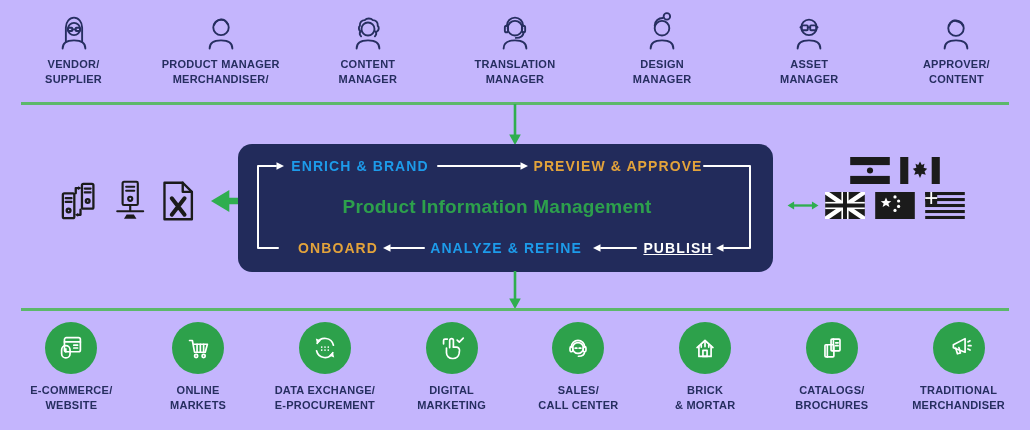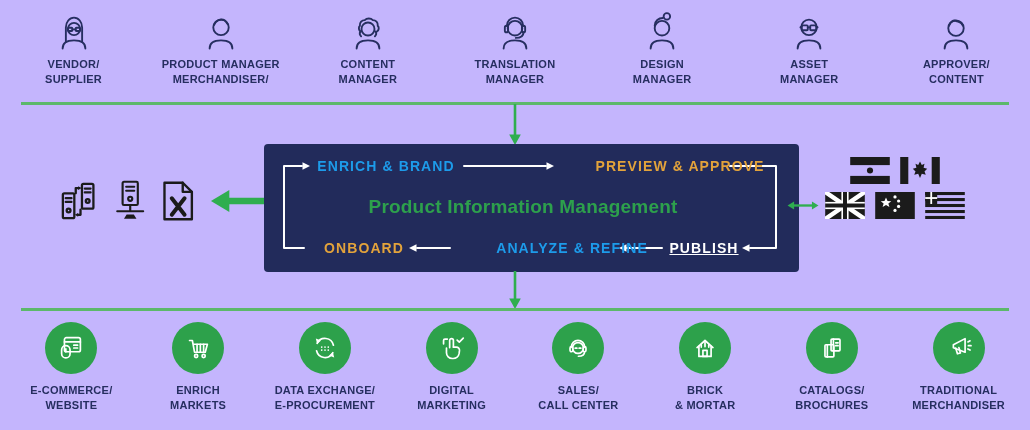--- a/index.html
+++ b/index.html
@@ -11,29 +11,29 @@
   .persona svg{width:52px;height:46px;color:var(--navy-text,#262e60);}
   .p-lbl{margin-top:5px;text-align:center;font-size:11px;font-weight:bold;
          color:var(--navy-text,#262e60);line-height:1.4;letter-spacing:.25px;}
   .p-lbl span{display:block;white-space:nowrap;}
   
   .hline{position:absolute;left:21px;width:988px;height:3px;background:var(--line-green,#5cb86a);}
   .hline-top{top:102px;} .hline-bottom{top:308px;}
   .varrow{position:absolute;left:507px;color:var(--arrow-green,#2fae4f);}
   .varrow-top{top:104px;} .varrow-bottom{top:271px;}
   
-  .pim-box{position:absolute;left:264px;top:144px;width:535px;height:128px;
-           background:var(--box-navy,#222b5b);border-radius:4px;}
+  .pim-box{position:absolute;left:238px;top:144px;width:535px;height:128px;
+           background:var(--box-navy,#222b5b);border-radius:14px;}
   .cycle{position:absolute;left:0;top:0;width:535px;height:128px;color:#fff;}
   .step{position:absolute;transform:translate(-50%,-50%);font-size:14px;font-weight:bold;
         letter-spacing:1.1px;white-space:nowrap;}
   .step-enrich{left:122px;top:22px;color:var(--step-blue,#1d9bea);}
-  .step-preview{left:380px;top:22px;color:var(--step-gold,#e3a33b);margin-left:36px;}
+  .step-preview{left:380px;top:22px;color:var(--step-gold,#e3a33b);}
   .step-onboard{left:100px;top:104px;color:var(--step-gold,#e3a33b);}
-  .step-analyze{left:268px;top:104px;color:var(--step-blue,#1d9bea);margin-left:40px;}
+  .step-analyze{left:268px;top:104px;color:var(--step-blue,#1d9bea);}
   .step-publish{left:440px;top:104px;color:#fff;text-decoration:underline;}
   .pim-title{position:absolute;left:259px;top:63px;transform:translate(-50%,-50%);
              font-size:19px;font-weight:bold;letter-spacing:.2px;white-space:nowrap;
              color:var(--title-green,#2da04c);}
   
   .sources{position:absolute;left:60px;top:180px;display:flex;align-items:center;gap:9px;
            color:var(--icon-black,#1b1b1b);}
   .sources svg{height:42px;width:auto;}
   .arrow-lr{color:var(--arrow-green,#2fae4f);width:34px;height:15px;flex:none;}
   .arrow-lr-right{position:absolute;left:786px;top:198px;}
@@ -288,21 +288,21 @@
     <div class="channel">
       <div class="bubble">
         <svg viewBox="0 0 32 32" fill="none" stroke="currentColor" stroke-width="1.8" stroke-linecap="round" stroke-linejoin="round">
           <path d="M7 8h3l2.3 12.5h11.4L26 12H11.2"></path>
           <path d="M15 12v8.5M18.5 12v8.5M22 12v8.5"></path>
           <circle cx="14" cy="24.5" r="1.7"></circle>
             <circle cx="22" cy="24.5" r="1.7"></circle>
         </svg>
       </div>
       <div class="c-lbl">
-        <span>ENRICH</span>
+        <span>ONLINE</span>
         <span>MARKETS</span>
       </div>
     </div>
 
     <div class="channel">
       <div class="bubble">
         <svg viewBox="0 0 32 32" fill="none" stroke="currentColor" stroke-width="1.8" stroke-linecap="round" stroke-linejoin="round">
           <path d="M25 13a9.3 9.3 0 0 0-17.4-2"></path>
             <polygon points="7.6,11.6 6.2,5.8 11.8,7.9" fill="currentColor" stroke="none"></polygon>
           <path d="M7 19a9.3 9.3 0 0 0 17.4 2"></path>

